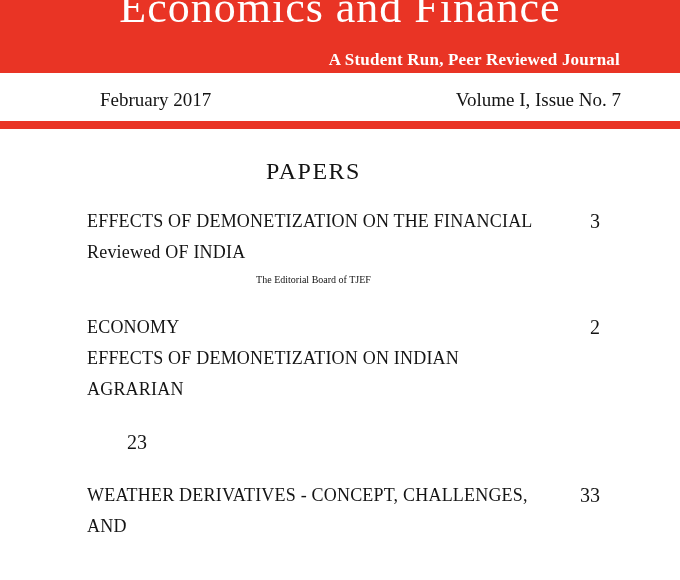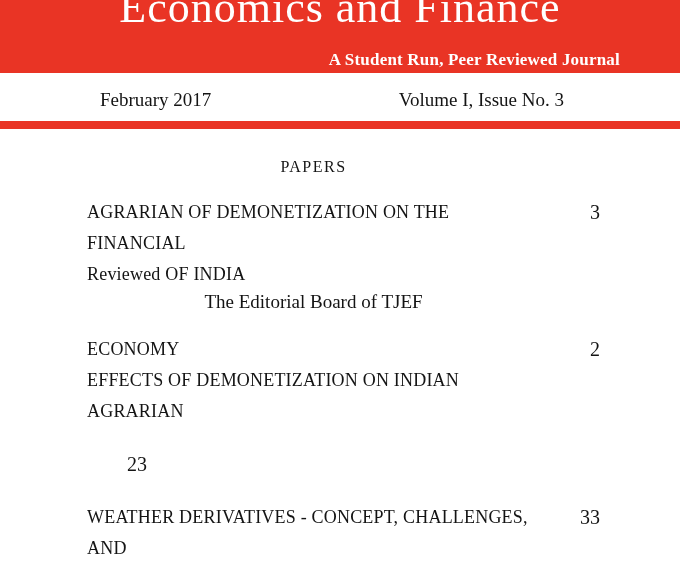--- a/index.html
+++ b/index.html
@@ -42,41 +42,41 @@
     white-space: nowrap;
     margin-left: 28px;
   }
 
   
   .issue-bar {
     height: 48px;
     display: flex;
     align-items: center;
     justify-content: space-between;
-    padding: 6px 116px 0 100px;
+    padding: 6px 59px 0 100px;
     font-size: 19px;
   }
 
   .stripe { height: 8px; background: #E93425; }
 
   
   .content { padding: 0 80px 0 87px; }
   .papers-heading {
-    font-size: 16px;
+    font-size: 24px;
     font-weight: normal;
     letter-spacing: 1.5px;
     margin: 29px 60px 21px 0;
     text-align: center;
   }
   .paper { display: flex; margin-bottom: 22px; }
   .paper-text { flex: 1; min-width: 0; }
   .paper-title { font-size: 18px; line-height: 31px; letter-spacing: 0.2px; }
   .paper-authors {
     text-align: center;
-    font-size: 19px;
+    font-size: 10px;
     line-height: 21px;
     margin-top: 1px;
   }
   .paper-page {
     width: 60px;
     text-align: right;
     font-size: 20px;
     line-height: 31px;
     flex: none;
   }
@@ -86,33 +86,33 @@
 
 <div class="page">
 
   <header class="banner">
     <h1>Economics and Finance</h1>
     <div class="subtitle">A Student Run, Peer Reviewed Journal</div>
   </header>
 
   <div class="issue-bar">
     <span>February 2017</span>
-    <span>Volume I, Issue No. 3</span>
+    <span>Volume I, Issue No. 7</span>
   </div>
 
   <div class="stripe"></div>
 
   <main class="content">
 
     <h2 class="papers-heading">PAPERS</h2>
 
     <section class="paper">
       <div class="paper-text">
         <div class="paper-title">
-          <div>AGRARIAN OF DEMONETIZATION ON THE FINANCIAL</div>
+          <div>EFFECTS OF DEMONETIZATION ON THE FINANCIAL</div>
           <div>Reviewed OF INDIA</div>
         </div>
         <div class="paper-authors">The Editorial Board of TJEF</div>
       </div>
       <div class="paper-page">3</div>
     </section>
 
     <section class="paper">
       <div class="paper-text">
         <div class="paper-title">

